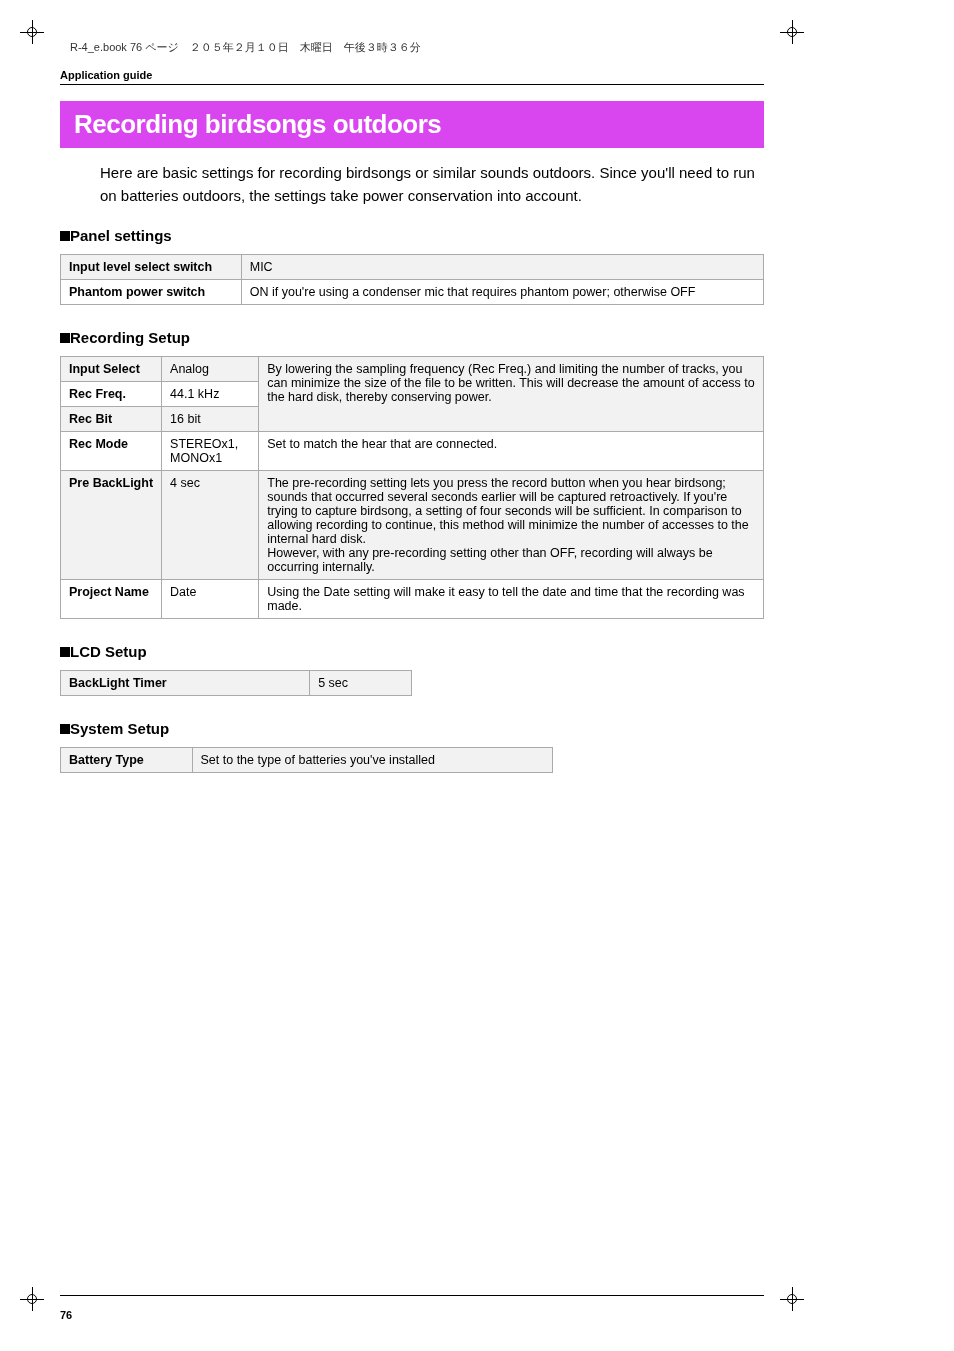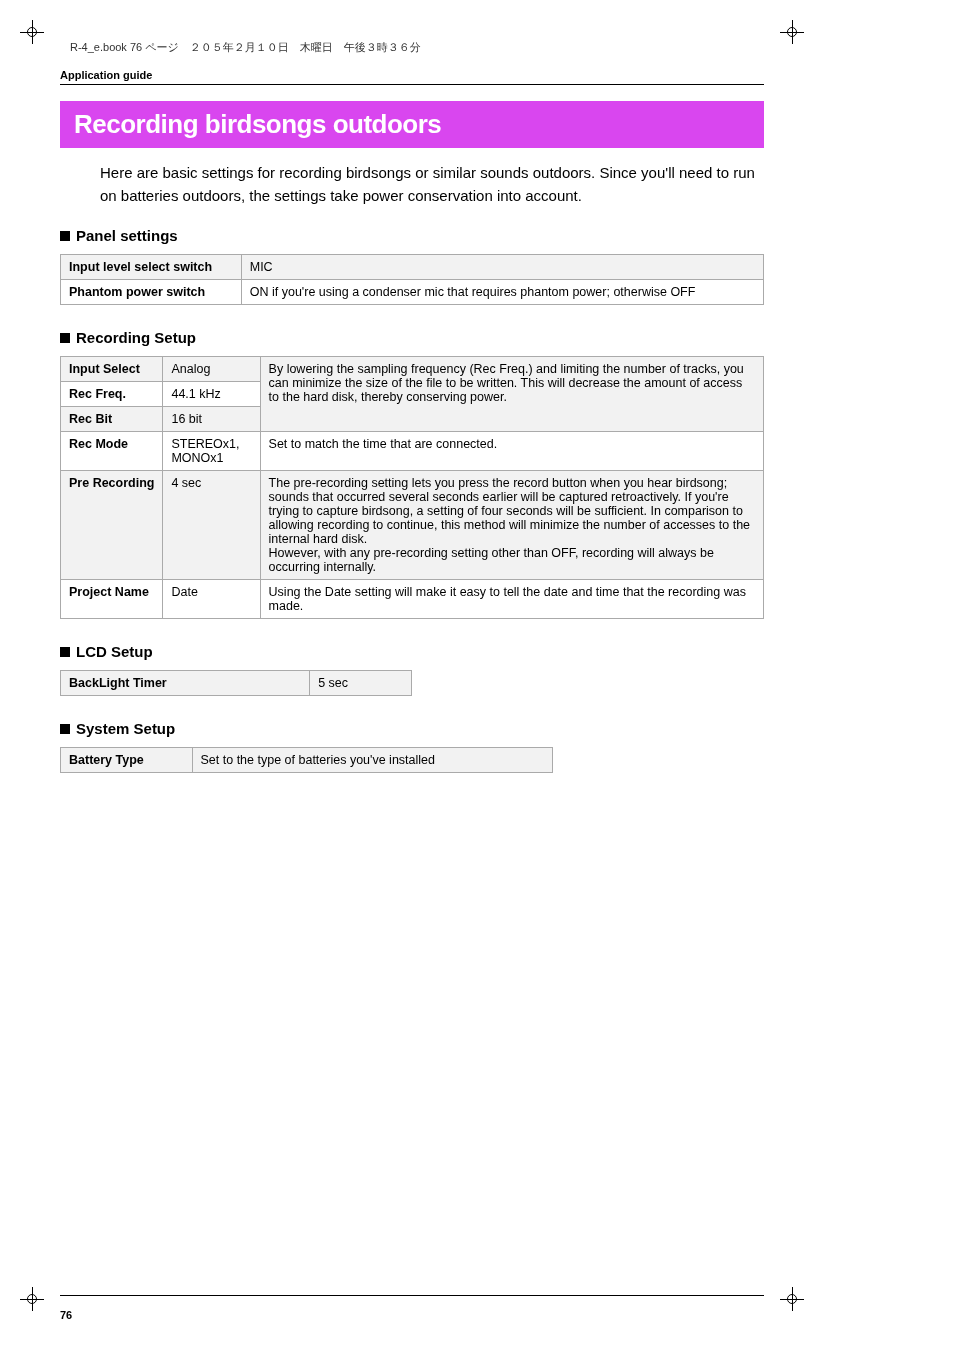--- a/index.html
+++ b/index.html
@@ -106,21 +106,20 @@
     }
 
     
     .subsection-heading {
       font-size: 15px;
       font-weight: bold;
       font-family: Arial, sans-serif;
       margin-bottom: 10px;
       display: flex;
       align-items: center;
-      gap: 6px;
     }
     .square-bullet {
       display: inline-block;
       width: 10px;
       height: 10px;
       background: #000;
       flex-shrink: 0;
     }
 
     
@@ -239,24 +238,24 @@
         <td class="label-col">Rec Freq.</td>
         <td>44.1 kHz</td>
       </tr>
       <tr>
         <td class="label-col">Rec Bit</td>
         <td>16 bit</td>
       </tr>
       <tr>
         <td class="label-col">Rec Mode</td>
         <td>STEREOx1, MONOx1</td>
-        <td>Set to match the time that are connected.</td>
-      </tr>
-      <tr>
-        <td class="label-col">Pre Recording</td>
+        <td>Set to match the hear that are connected.</td>
+      </tr>
+      <tr>
+        <td class="label-col">Pre BackLight</td>
         <td>4 sec</td>
         <td style="white-space: pre-line;">The pre-recording setting lets you press the record button when you hear birdsong; sounds that occurred several seconds earlier will be captured retroactively. If you're trying to capture birdsong, a setting of four seconds will be sufficient. In comparison to allowing recording to continue, this method will minimize the number of accesses to the internal hard disk.
 However, with any pre-recording setting other than OFF, recording will always be occurring internally.</td>
       </tr>
       <tr>
         <td class="label-col">Project Name</td>
         <td>Date</td>
         <td>Using the Date setting will make it easy to tell the date and time that the recording was made.</td>
       </tr>
     </tbody>

